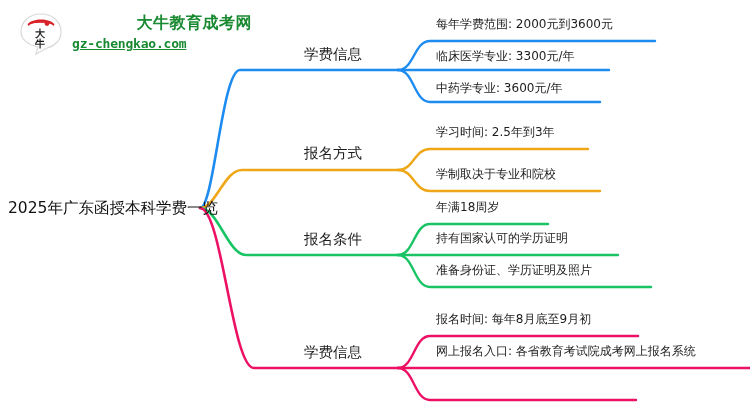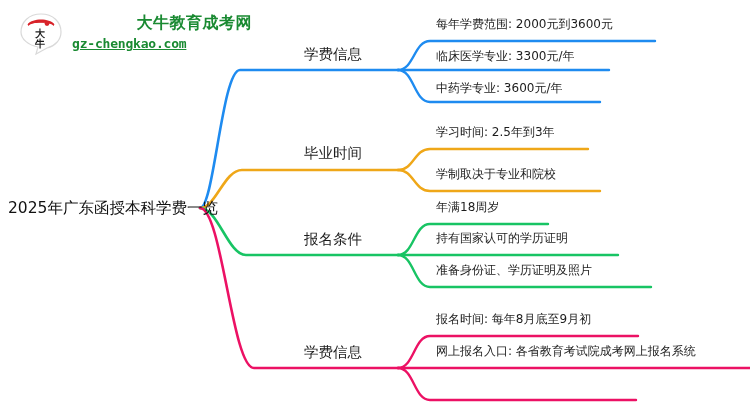--- a/index.html
+++ b/index.html
@@ -143,21 +143,21 @@
     </g>
   </svg>
 
   <div class="node-text" id="root-title">2025年广东函授本科学费一览</div>
 
   <div class="node-text branch-label" style="left:304px; top:47px;">学费信息</div>
   <div class="node-text leaf-label" style="left:436px; top:18px;">每年学费范围: 2000元到3600元</div>
   <div class="node-text leaf-label" style="left:436px; top:50px;">临床医学专业: 3300元/年</div>
   <div class="node-text leaf-label" style="left:436px; top:82px;">中药学专业: 3600元/年</div>
 
-  <div class="node-text branch-label" style="left:304px; top:146px;">毕业时间</div>
+  <div class="node-text branch-label" style="left:304px; top:146px;">报名方式</div>
   <div class="node-text leaf-label" style="left:436px; top:126px;text-align:center;">学习时间: 2.5年到3年</div>
   <div class="node-text leaf-label" style="left:436px; top:168px;">学制取决于专业和院校</div>
 
   <div class="node-text branch-label" style="left:304px; top:232px;">报名条件</div>
   <div class="node-text leaf-label" style="left:436px; top:201px;">年满18周岁</div>
   <div class="node-text leaf-label" style="left:436px; top:264px;">准备身份证、学历证明及照片</div>
   <div class="node-text leaf-label" style="left:436px; top:232px;">持有国家认可的学历证明</div>
 
   <div class="node-text branch-label" style="left:304px; top:345px;">学费信息</div>
   <div class="node-text leaf-label" style="left:436px; top:313px;">报名时间: 每年8月底至9月初</div>

